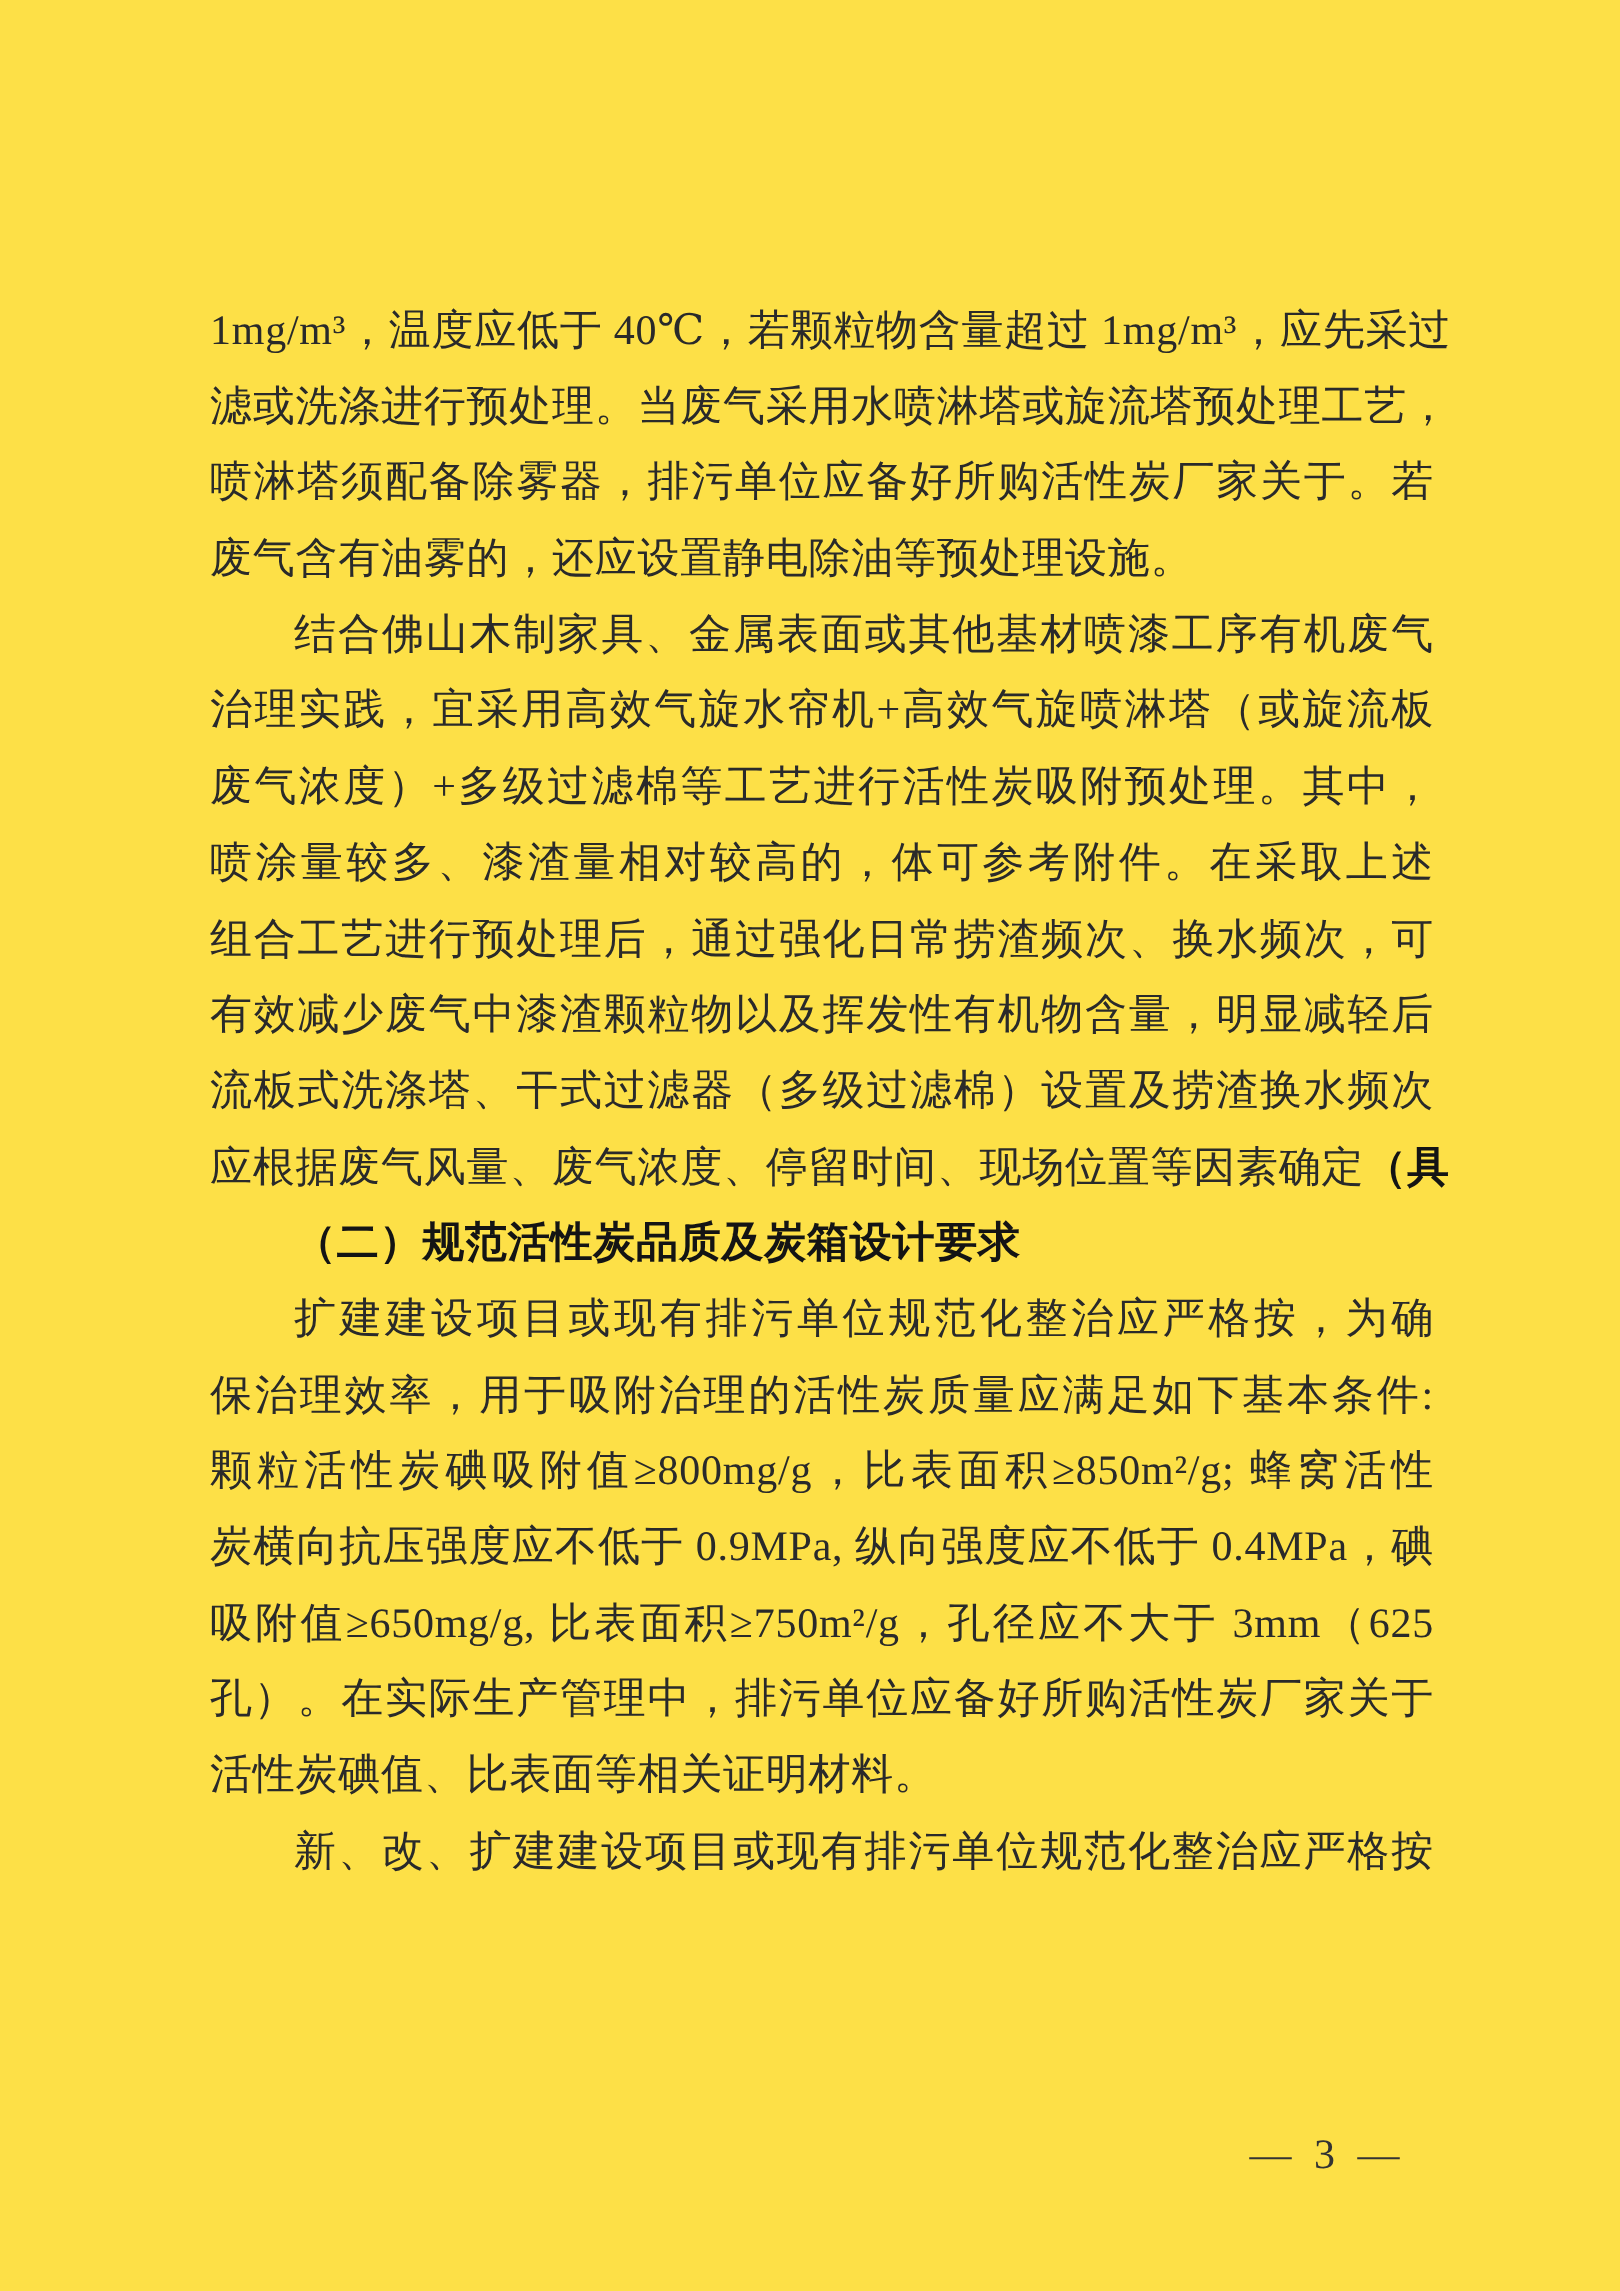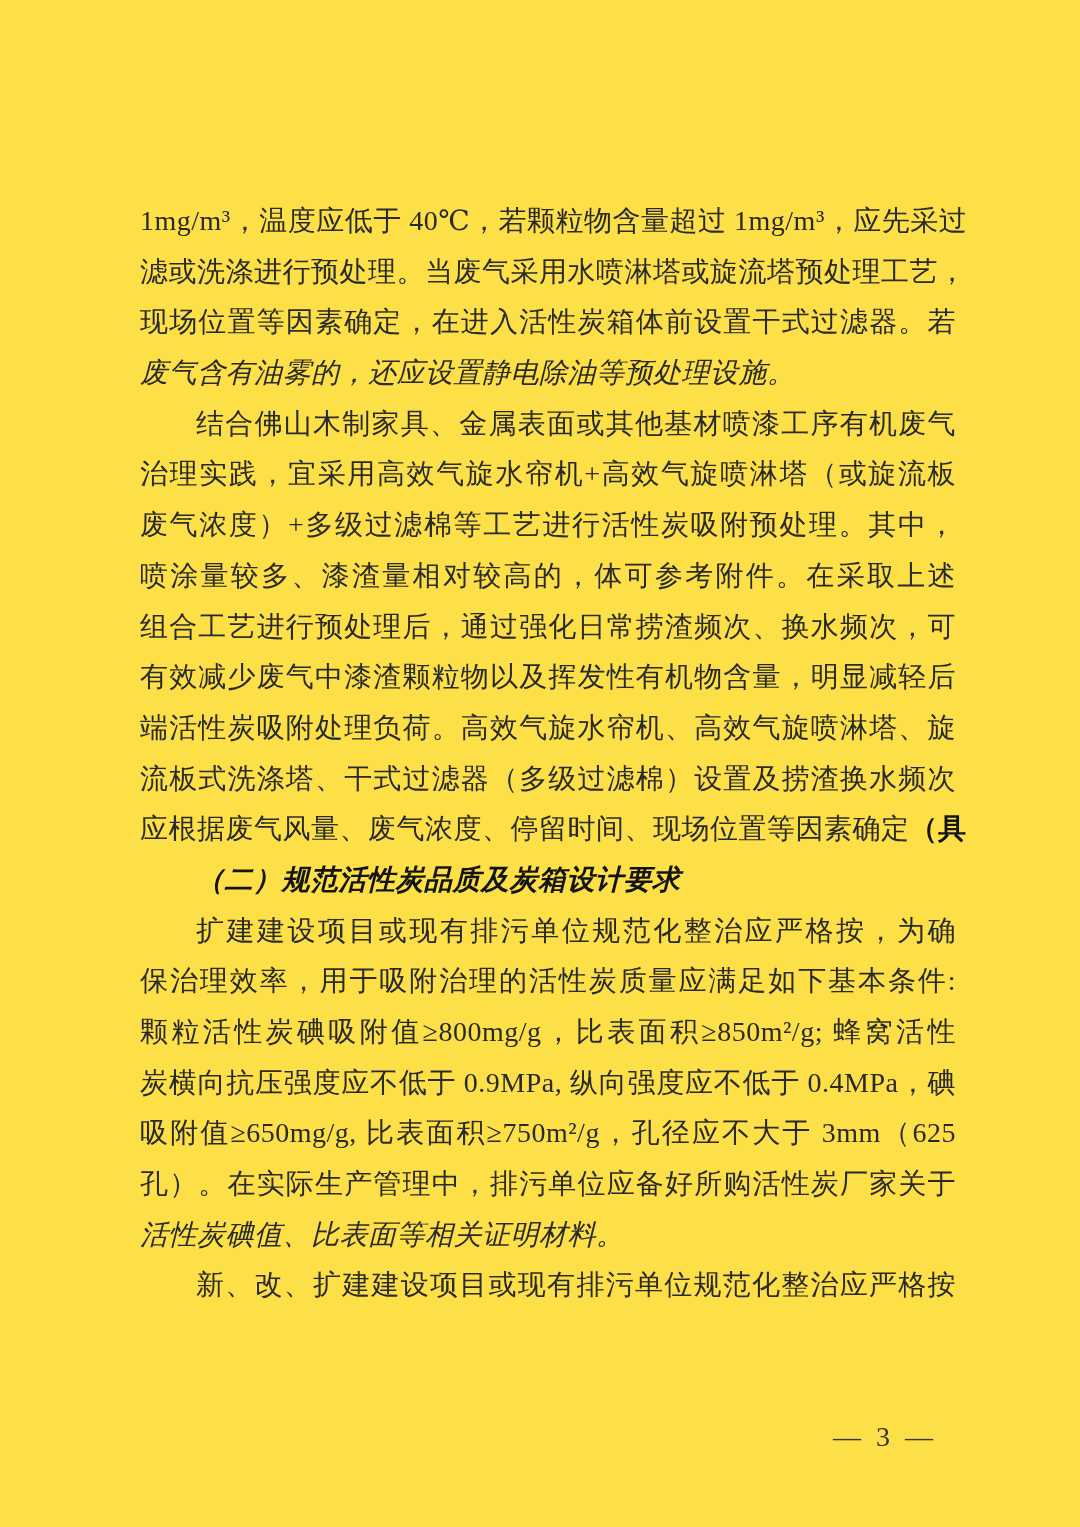--- a/index.html
+++ b/index.html
@@ -29,21 +29,20 @@
     white-space: nowrap;
     overflow: visible;
     text-align: justify;
     text-align-last: justify;
     letter-spacing: 0.5px;
     color: #2a2a2a;
   }
   .line.noj {
     text-align: right;
     text-align-last: left;
-    font-style: italic;
   }
   .line.indent {
     text-indent: 56px;
   }
   .line.bold, .line .b {
     font-weight: bold;
     color: #141414;
   }
   .page-number {
     position: absolute;
@@ -58,29 +57,28 @@
     color: #333333;
   }
 </style>
 </head>
 <body>
 
 <div class="page">
   <div class="content">
     <div class="line">1mg/m³，温度应低于 40℃，若颗粒物含量超过 1mg/m³，应先采过</div>
     <div class="line">滤或洗涤进行预处理。当废气采用水喷淋塔或旋流塔预处理工艺，</div>
-    <div class="line">现场位置等因素确定，在进入活性炭箱体前设置干式过滤器。若</div>
+    <div class="line">喷淋塔须配备除雾器，排污单位应备好所购活性炭厂家关于。若</div>
     <div class="line noj">废气含有油雾的，还应设置静电除油等预处理设施。</div>
     <div class="line indent">结合佛山木制家具、金属表面或其他基材喷漆工序有机废气</div>
     <div class="line">治理实践，宜采用高效气旋水帘机+高效气旋喷淋塔（或旋流板</div>
     <div class="line">废气浓度）+多级过滤棉等工艺进行活性炭吸附预处理。其中，</div>
     <div class="line">喷涂量较多、漆渣量相对较高的，体可参考附件。在采取上述</div>
     <div class="line">组合工艺进行预处理后，通过强化日常捞渣频次、换水频次，可</div>
     <div class="line">有效减少废气中漆渣颗粒物以及挥发性有机物含量，明显减轻后</div>
-    <div class="line">端活性炭吸附处理负荷。高效气旋水帘机、高效气旋喷淋塔、旋</div>
     <div class="line">流板式洗涤塔、干式过滤器（多级过滤棉）设置及捞渣换水频次</div>
     <div class="line">
       <span>应根据废气风量、废气浓度、停留时间、现场位置等因素确定</span><span class="b">（具</span>
     </div>
     <div class="line noj bold indent">（二）规范活性炭品质及炭箱设计要求</div>
     <div class="line indent">扩建建设项目或现有排污单位规范化整治应严格按，为确</div>
     <div class="line">保治理效率，用于吸附治理的活性炭质量应满足如下基本条件:</div>
     <div class="line">颗粒活性炭碘吸附值≥800mg/g，比表面积≥850m²/g; 蜂窝活性</div>
     <div class="line">炭横向抗压强度应不低于 0.9MPa, 纵向强度应不低于 0.4MPa，碘</div>
     <div class="line">吸附值≥650mg/g, 比表面积≥750m²/g，孔径应不大于 3mm（625</div>

